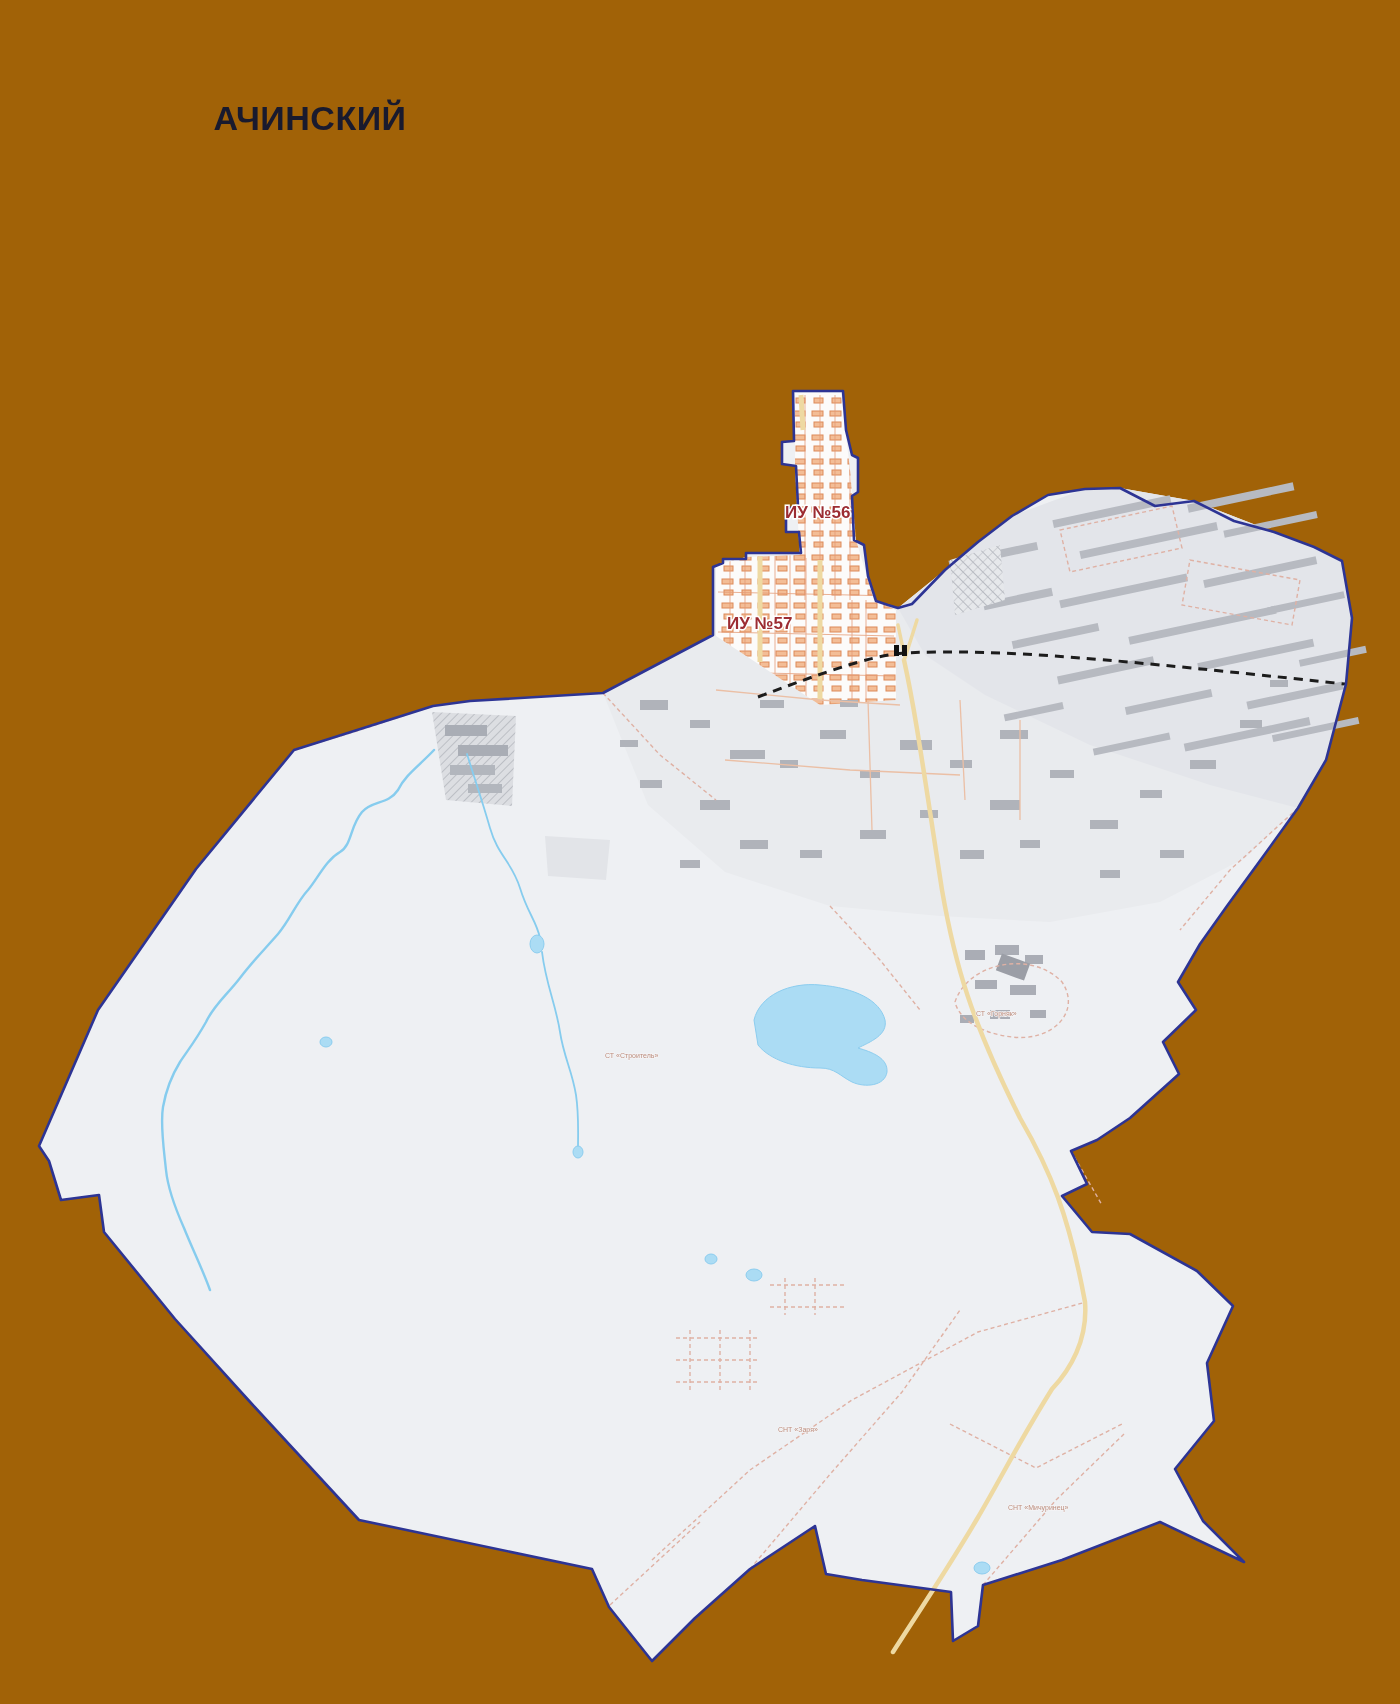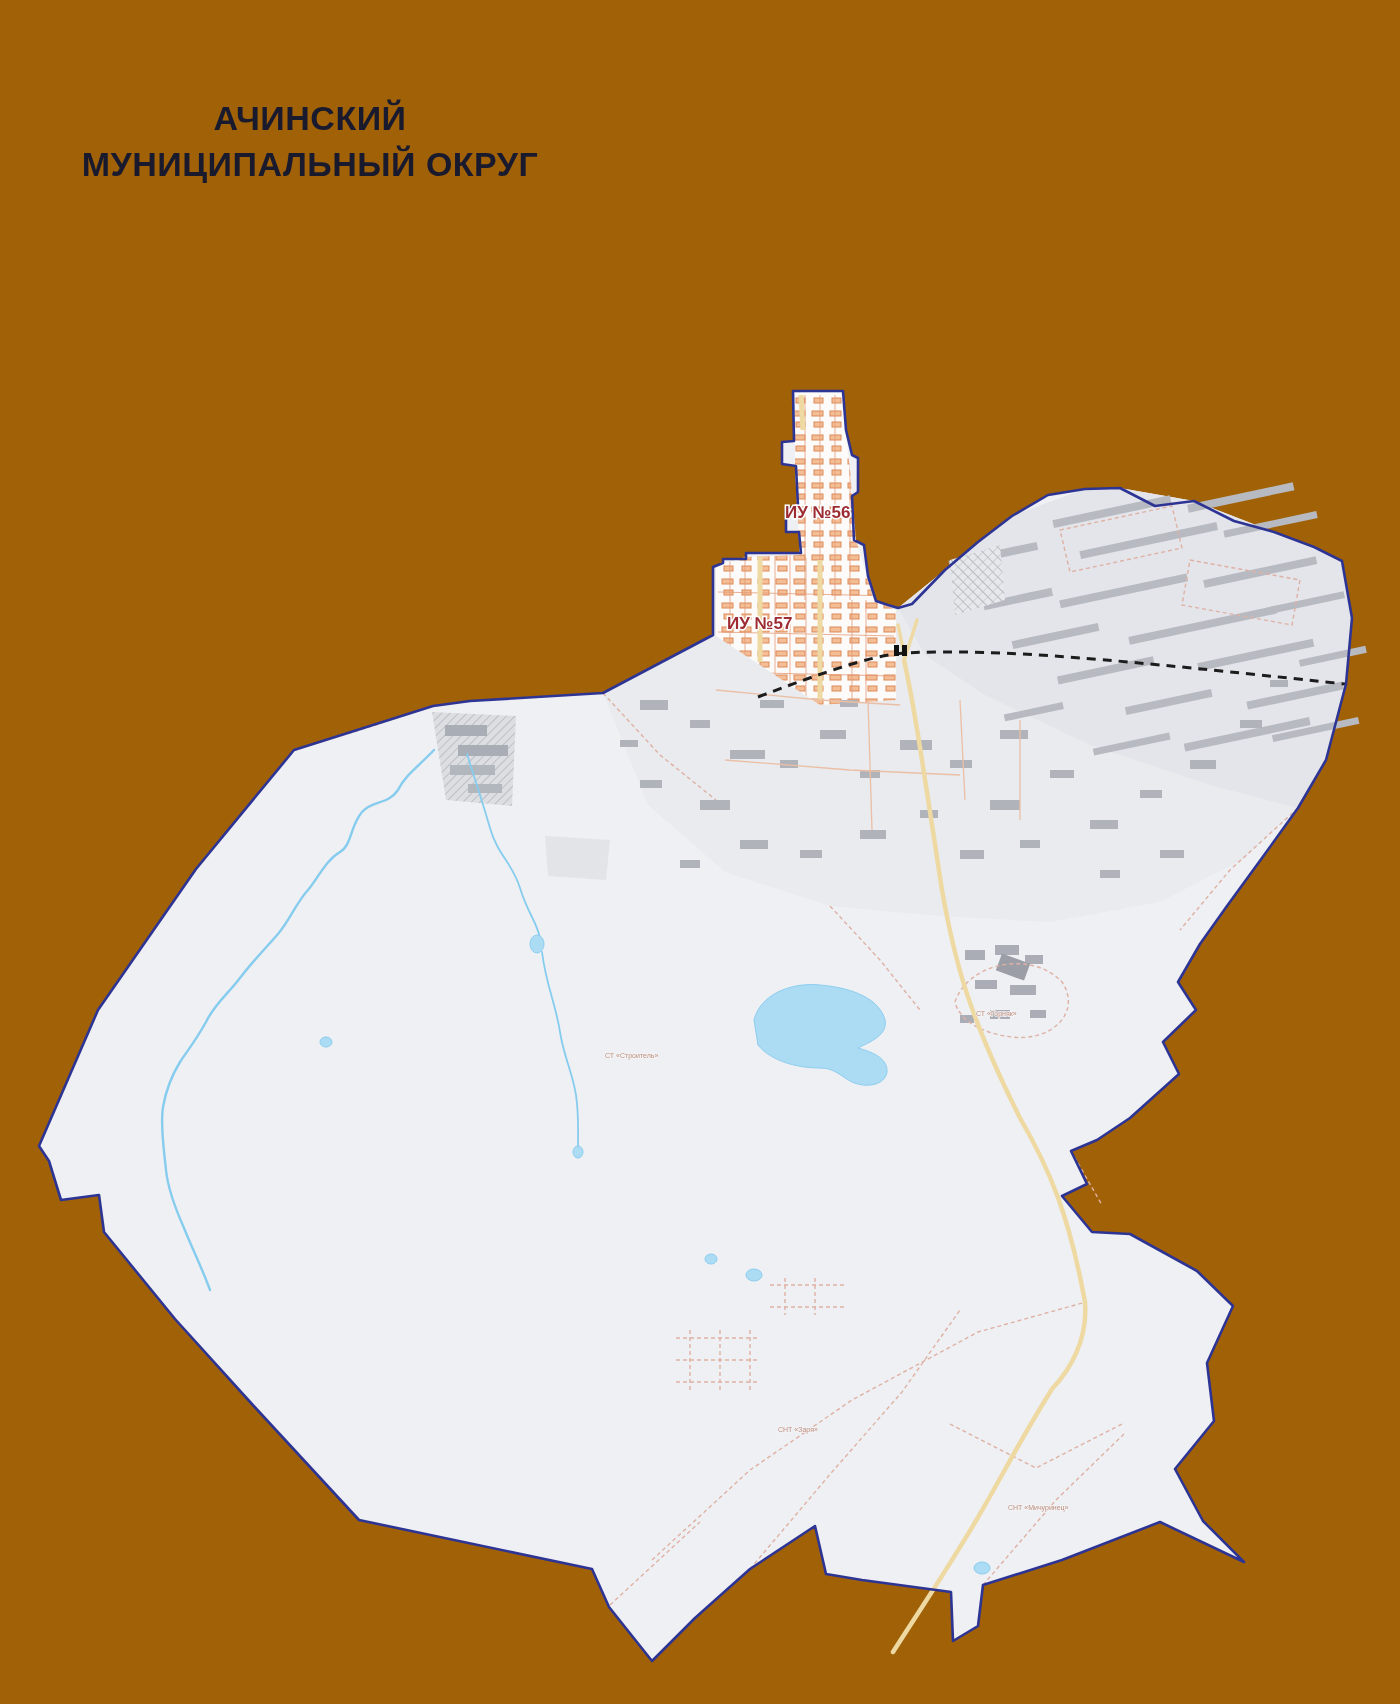--- a/index.html
+++ b/index.html
@@ -15,21 +15,20 @@
   .micro-label{font:7px "Liberation Sans",sans-serif;fill:#bd8d7c;
        paint-order:stroke;stroke:#f4f4f6;stroke-width:1.5px;}
 </style>
 </head>
 <body>
 
 <div id="app">
 
   <div class="title-block">
     <div class="title-line12">АЧИНСКИЙ</div>
-    <div class="title-line12">МУНИЦИПАЛЬНЫЙ ОКРУГ</div>
   </div>
 
   <svg width="1400" height="1704" viewBox="0 0 1400 1704">
     <defs>
       <pattern id="houses" width="18" height="24" patternUnits="userSpaceOnUse">
         <rect width="18" height="24" fill="#fcfbfa"></rect>
         <rect x="2" y="3" width="11" height="5" fill="#f3bd96" stroke="#dd8a58" stroke-width="1"></rect>
         <rect x="4" y="14" width="9" height="5" fill="#f3bd96" stroke="#dd8a58" stroke-width="1"></rect>
       </pattern>
       <pattern id="hatch" width="6" height="6" patternUnits="userSpaceOnUse" patternTransform="rotate(45)">

